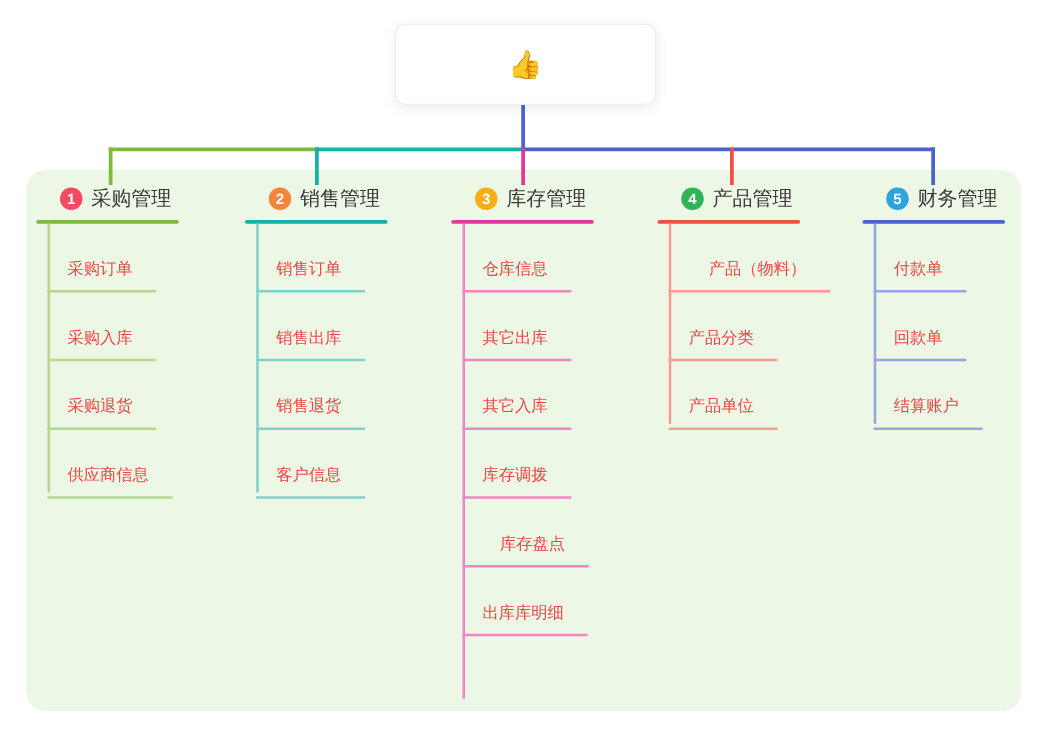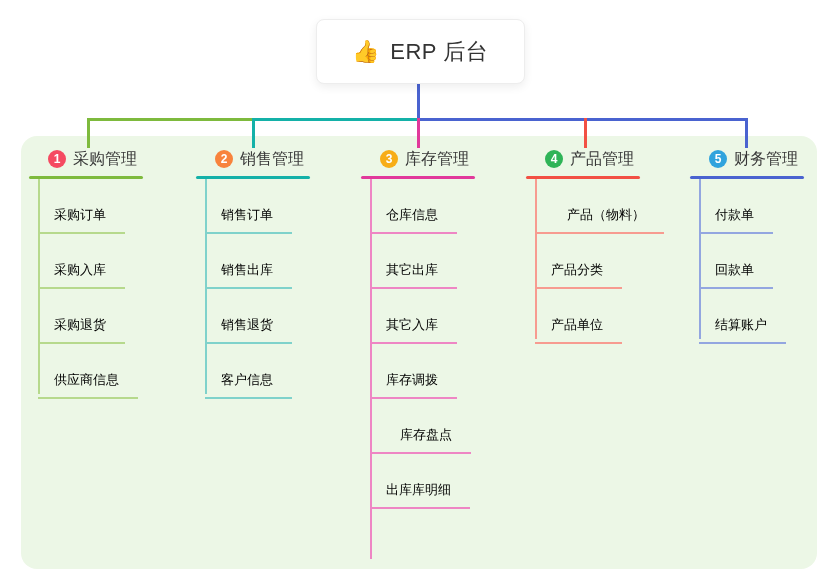--- a/index.html
+++ b/index.html
@@ -24,33 +24,32 @@
   .branch{position:absolute;top:148px;width:114px;z-index:2;}
   .branch-title{display:flex;align-items:center;gap:7px;height:22px;padding-left:19px;cursor:default;}
   .badge{width:18px;height:18px;border-radius:50%;color:#fff;font-size:12px;font-weight:bold;
     display:flex;align-items:center;justify-content:center;flex:0 0 18px;line-height:1;}
   .branch-title .t{font-size:16px;font-weight:500;color:#383838;white-space:nowrap;}
   .title-underline{height:3px;width:114px;margin-top:6px;border-radius:2px;}
   .rows{position:relative;margin-left:9px;}
   .rows .vline{position:absolute;left:0;top:0;width:2px;}
   .child-row{height:55px;display:flex;align-items:flex-end;}
   .child-row:first-child{height:50px;}
-  .child-label{font-size:13px;color:#000000;white-space:nowrap;
+  .child-label{font-size:13px;color:#ef4444;white-space:nowrap;
     padding:0 19px 8px 16px;border-bottom:2px solid transparent;text-align:right;}
 </style>
 </head>
 <body>
 
 <div class="stage">
 
   <div class="panel" style="background: rgb(236, 247, 230);"></div>
 
   <div class="root-node">
     <span class="emoji">👍</span>
-    <span class="root-label">ERP 后台</span>
   </div>
 
   <div class="conn v" style="left: 417px; top: 82px; height: 39px; background: rgb(74, 99, 208);"></div>
   <div class="conn h" style="left: 87px; top: 118px; width: 168px; background: rgb(126, 186, 61);"></div>
   <div class="conn h" style="left: 252px; top: 118px; width: 168px; background: rgb(20, 177, 168);"></div>
   <div class="conn h" style="left: 417px; top: 118px; width: 331px; background: rgb(74, 99, 208);"></div>
   <div class="conn v" style="left: 87px; top: 118px; height: 30px; background: rgb(126, 186, 61);"></div>
   <div class="conn v" style="left: 252px; top: 118px; height: 30px; background: rgb(20, 177, 168);"></div>
   <div class="conn v" style="left: 417px; top: 118px; height: 30px; background: rgb(225, 57, 155);"></div>
   <div class="conn v" style="left: 584px; top: 118px; height: 30px; background: rgb(242, 80, 68);"></div>

